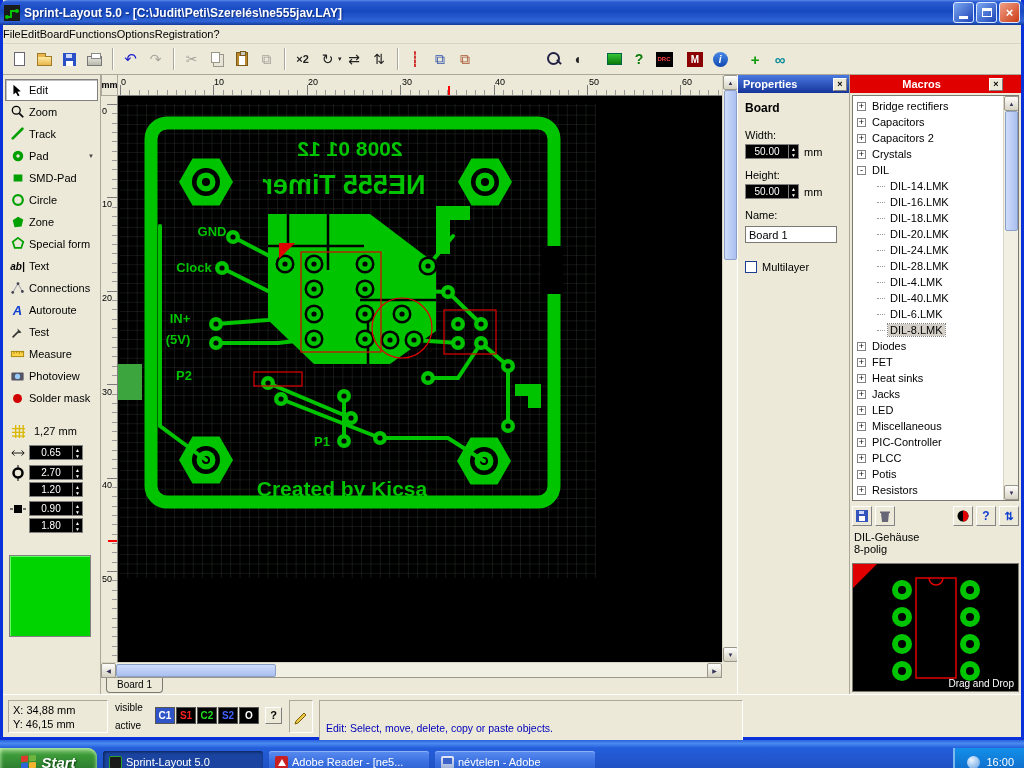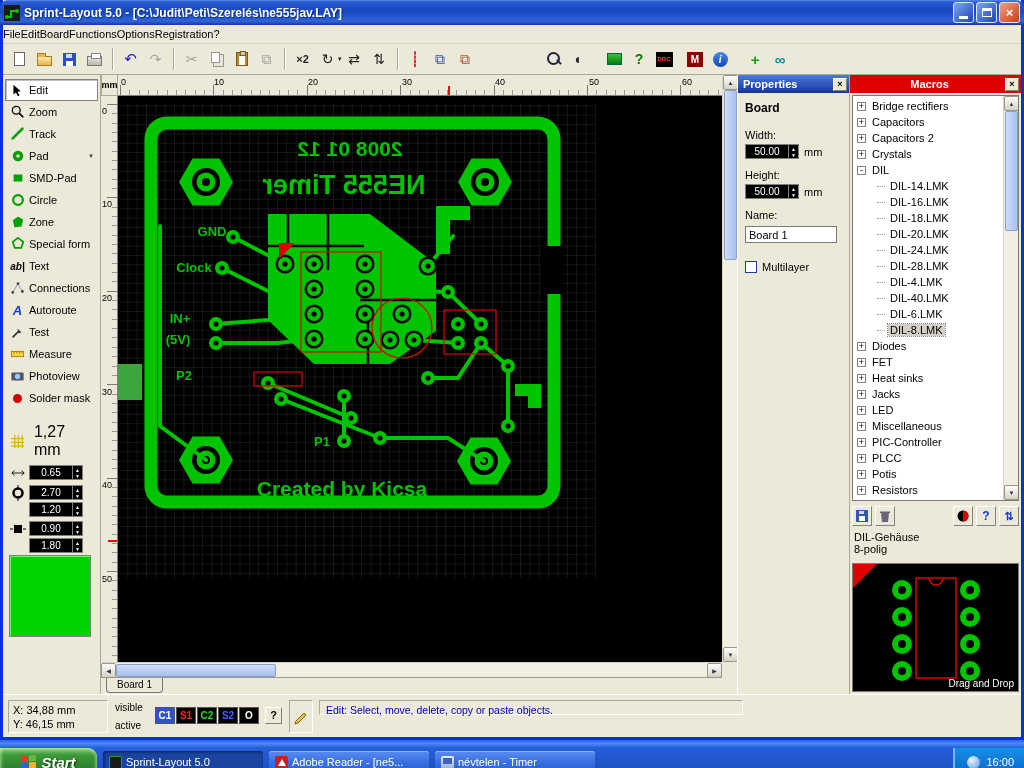--- a/index.html
+++ b/index.html
@@ -59,21 +59,21 @@
   
   .toolpanel{position:absolute;left:0;top:75px;width:98px;height:619px;background:#ece9d8;border-right:1px solid #aca899;padding-top:4px}
   .tool{height:22px;display:flex;align-items:center;padding:0 3px;margin:0 2px;border:1px solid transparent}
   .tool.selected{background:#fff;border:1px solid #808080;box-shadow:inset 1px 1px 0 #c0c0c0}
   .ticon{width:17px;height:16px;display:flex;align-items:center;justify-content:center;margin-right:3px;flex:0 0 auto}
   .tlabel{font-size:11px;white-space:nowrap}
   .padarrow{margin-left:auto;font-size:6px;color:#444}
   .g-ab{font-size:10px;font-weight:bold;font-style:italic}
   .g-A{color:#1040d0;font-weight:bold;font-style:italic;font-size:13px}
   .gridrow{display:flex;align-items:center;margin:14px 4px 6px 6px}
-  .gridrow .gv{margin-left:5px;font-size:16px}
+  .gridrow .gv{margin-left:5px;font-size:11px}
   .paramrow{display:flex;align-items:flex-start;margin:4px 2px 4px 6px}
   .pcol{display:flex;flex-direction:column;gap:2px}
   .pfieldw{display:flex}
   .numfield{width:44px;height:15px;background:#000;color:#fff;font-size:10px;display:flex;align-items:center;justify-content:center;border:1px solid #808080}
   .spin{width:10px;height:15px;background:#000;border:1px solid #808080;border-left:none;display:flex;flex-direction:column;align-items:center;justify-content:center;color:#fff}
   .spin span{font-size:5px;line-height:6px}
   .picon{width:18px;height:16px;margin:0 2px 0 0;display:flex;align-items:center;justify-content:center}
   .swatch{position:absolute;left:6px;top:480px;width:82px;height:82px;background:#00d400;border:1px solid #808080;box-shadow:inset 1px 1px 0 #60ff60}
 
   
@@ -109,21 +109,21 @@
   .psection{font-weight:bold;font-size:12px;margin-bottom:14px}
   .plabel{margin:10px 0 3px 0}
   .pfield{display:flex;align-items:center}
   .punit{margin-left:5px}
   .nameinput{width:92px;height:17px;border:1px solid #7a7a72;background:#fff;font-family:"Liberation Sans",sans-serif;font-size:11px;padding-left:3px;margin-top:2px}
   .mlrow{display:flex;align-items:center;margin-top:18px}
   .checkbox{width:12px;height:12px;background:#fff;border:1px solid #1c3f94;margin-right:5px}
 
   
   .macros{position:absolute;left:846px;top:75px;width:172px;height:619px;background:#ece9d8;border-left:1px solid #aca899}
-  .mhead{height:18px;background:#e00000;color:#fff;font-weight:bold;font-size:11px;display:flex;align-items:center;padding:0 2px 0 4px}
+  .mhead{height:18px;background:#e00000;color:#fff;font-weight:bold;font-size:11px;display:flex;align-items:center;padding:0 18px 0 4px}
   .mhead .mtitle{flex:1;text-align:center}
   .mtree{position:absolute;left:2px;top:20px;right:2px;height:406px;background:#fff;border:1px solid #7a7a72;overflow:hidden;padding-top:2px}
   .trow{height:16px;display:flex;align-items:center;padding-left:4px;white-space:nowrap}
   .trow.child{padding-left:24px}
   .trow.child::before{content:"";width:8px;border-top:1px dotted #9a9a9a;margin-right:3px}
   .texp{width:9px;height:9px;border:1px solid #848284;background:#fff;font-size:9px;line-height:7px;text-align:center;margin-right:4px;flex:0 0 auto}
   .tlab{font-size:11px;padding:0 2px}
   .trow.sel .tlab{background:#d4d0c8;outline:1px dotted #808080}
   .mtree-scroll{position:absolute;right:0;top:0;bottom:0;width:15px;background:#f0efe2;border-left:1px solid #d8d4c4}
   .mtree-scroll .sb-btn{position:absolute;left:0}
@@ -144,21 +144,21 @@
   .laylabels{position:absolute;left:112px;top:5px;height:33px;font-size:10px;display:flex;flex-direction:column;justify-content:space-between;padding:2px 0}
   .chips{position:absolute;left:152px;top:12px;display:flex;gap:1px}
   .chip{width:20px;height:17px;display:flex;align-items:center;justify-content:center;font-size:10px;font-weight:bold;border:1px solid #555}
   .chip.c1{background:#2f54c8;color:#fff}
   .chip.s1{background:#000;color:#ff2020}
   .chip.c2{background:#000;color:#20dd20}
   .chip.s2{background:#000;color:#4060ff}
   .chip.o{background:#000;color:#fff}
   .helpbtn{position:absolute;left:262px;top:12px;width:17px;height:17px;background:#ece9d8;border:1px solid #fff;border-right-color:#808080;border-bottom-color:#808080;text-align:center;font-weight:bold;font-size:11px;line-height:15px}
   .modebox{left:286px;top:5px;width:24px;height:33px;display:flex;align-items:center;justify-content:center}
-  .msgbox{left:316px;top:5px;width:424px;height:15px;padding:2px 6px;color:#0000bb;font-size:10.5px}
+  .msgbox{left:316px;top:5px;width:424px;height:15px;padding:20px 6px;color:#0000bb;font-size:10.5px}
   .msgbox div{line-height:14px}
 
   
   .taskbar{position:absolute;left:0;top:740px;width:1024px;height:44px;background:linear-gradient(180deg,#2a62dd 0%,#4a8af0 8%,#245edb 18%,#1f4fc0 70%,#12357e 100%);display:flex;align-items:center}
   .start{width:97px;height:28px;border-radius:0 9px 9px 0;background:linear-gradient(180deg,#8fce7e 0%,#3c9a38 25%,#2e8030 70%,#1c5c1e 100%);display:flex;align-items:center;justify-content:center;gap:4px;color:#fff;font-weight:bold;font-style:italic;font-size:15px;text-shadow:1px 1px 2px #0a3a0a;box-shadow:inset 0 0 4px #d0ffc0}
   .task-btn{height:22px;margin-left:6px;border-radius:3px;display:flex;align-items:center;gap:4px;padding:0 6px;color:#fff;font-size:11px;white-space:nowrap;overflow:hidden}
   .task-btn.active{width:160px;background:#1a44a0;box-shadow:inset 1px 1px 3px #0a2050}
   .task-btn.idle{width:160px;background:linear-gradient(180deg,#5a8cf0,#3a6fe0 50%,#2a5ed0);box-shadow:inset 0 1px 0 #8ab0f8}
   .tico{width:13px;height:13px;flex:0 0 auto;border-radius:2px}
   .tico-sprint{background:#1a1a1a;box-shadow:inset 0 0 0 1px #2aa02a}
@@ -860,19 +860,19 @@
   <div class="task-btn active">
     <span class="tico tico-sprint"></span>
     <span>Sprint-Layout 5.0</span>
   </div>
   <div class="task-btn idle">
     <span class="tico tico-adobe"></span>
     <span>Adobe Reader - [ne5...</span>
   </div>
   <div class="task-btn idle">
     <span class="tico tico-paint"></span>
-    <span>névtelen - Timer</span>
+    <span>névtelen - Adobe</span>
   </div>
   <div class="tray">
     <span class="trayico"></span>
     <span class="clock">16:00</span>
   </div>
 </div>
 
 </body></html>

